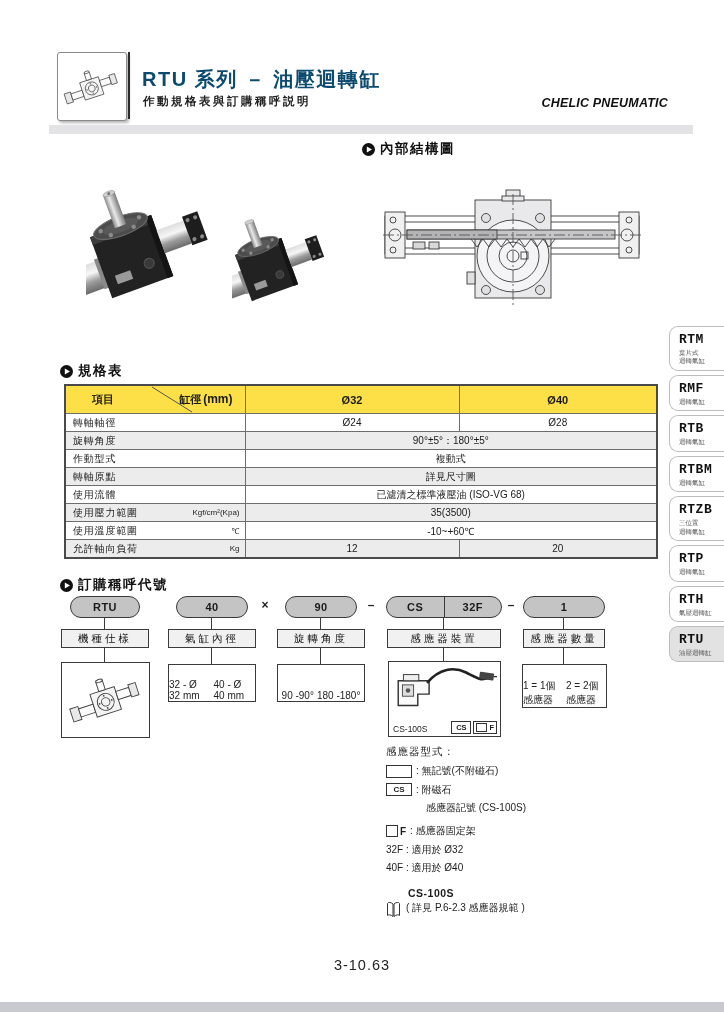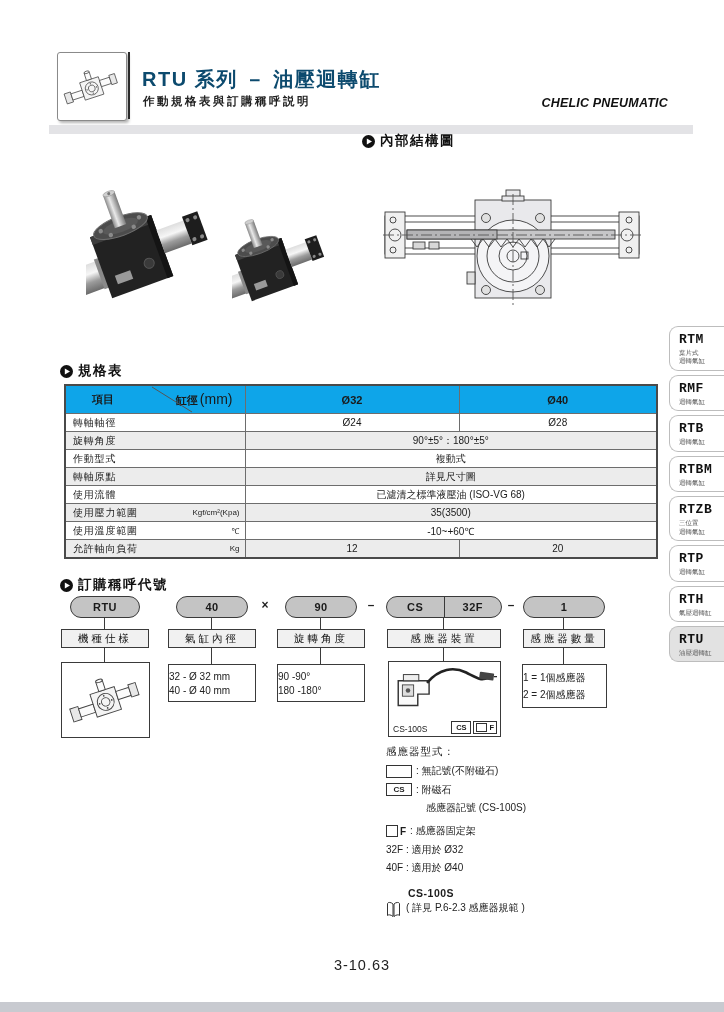--- a/index.html
+++ b/index.html
@@ -20,44 +20,44 @@
   .page-num{left:0;top:957px;width:724px;text-align:center;font-size:14.5px;letter-spacing:1px;color:#222}
 
   
   .sec-head{display:flex;align-items:center;gap:5px;font-weight:bold;font-size:13.5px;letter-spacing:1.5px;color:#111}
   .play{width:13px;height:13px;flex:0 0 auto}
 
   
   .spec{position:absolute;left:64px;top:384px;width:592px;border-collapse:collapse;table-layout:fixed;
         font-size:10px;border:2px solid #4a4a4a}
   .spec td{border:1px solid #6d6d6d;height:17px;padding:0;vertical-align:middle}
-  .spec tr.hdr td{height:27px;background:#0ea5e9;font-weight:bold;font-size:11px}
+  .spec tr.hdr td{height:27px;background:#fde047;font-weight:bold;font-size:11px}
   .spec td.v{text-align:center}
   .spec tr.alt td{background:#ececec}
   .spec td.c0{padding:0}
   .c0-in{display:flex;align-items:center;justify-content:space-between;padding:0 5px 0 7px;height:100%}
   .lab{letter-spacing:.8px}
   .unit{font-size:8px;font-weight:normal;color:#222}
   .diagcell{position:relative}
   .diagcell .c0-in{padding:0 12px 0 26px}
   .diagcell svg{position:absolute;left:0;top:0}
-  .mm{font-size:14px;font-weight:normal;margin-left:2px}
+  .mm{font-size:12px;font-weight:bold;margin-left:2px}
 
   
   .pill{position:absolute;top:596px;height:20px;background:#c4c4c4;border:1.5px solid #3a3a3a;
         border-radius:11px;display:flex;align-items:center;justify-content:center;
         font-size:11px;font-weight:bold;letter-spacing:.5px}
   .pill .half{flex:1;text-align:center}
   .pill .div{width:1px;align-self:stretch;background:#3a3a3a}
   .sep{position:absolute;width:14px;text-align:center;font-size:12px;font-weight:bold;color:#222}
   .lblbox{position:absolute;top:629px;height:17px;line-height:17px;background:#f1f1f1;border:1px solid #3a3a3a;
           text-align:center;font-size:10.5px;letter-spacing:3px;color:#111}
   .vline{position:absolute;width:1px;background:#3a3a3a}
-  .optbox{position:absolute;background:#fff;border:1px solid #3a3a3a;display:flex;flex-direction:column;
-          justify-content:center;align-items:flex-start;gap:3px;font-size:10px;color:#222}
+  .optbox{position:absolute;background:#fff;border:1px solid #3a3a3a;display:flex;flex-direction:row;
+          justify-content:center;align-items:flex-end;gap:3px;font-size:10px;color:#222}
   .imgbox{position:absolute;background:#fff;border:1px solid #3a3a3a;display:flex;align-items:center;justify-content:center}
   .sensor-box{position:absolute;left:388px;top:661px;width:111px;height:74px;background:#fff;border:1px solid #3a3a3a}
   .sensor-model{position:absolute;left:4px;bottom:2px;font-size:8.5px;color:#222}
   .sensor-tags{position:absolute;right:3px;bottom:2px;display:flex;gap:2px;align-items:center}
   .tag-cs{width:18px;height:11px;border:1px solid #333;font-size:7.5px;font-weight:bold;text-align:center;line-height:11px}
   .tag-f{height:11px;border:1px solid #333;display:flex;align-items:center;gap:2px;padding:0 2px;font-size:7.5px;font-weight:bold}
   .tag-f .sq{width:9px;height:7px;border:1px solid #333;background:#fff}
 
   
   .legend{position:absolute;left:386px;top:745px;width:280px;font-size:10px;color:#1d1d1d}
@@ -100,21 +100,21 @@
       <ellipse cx="29" cy="8" rx="4" ry="1.8"></ellipse>
     </g>
   </svg>
 </div>
 <div class="abs v-rule"></div>
 <div class="abs title">RTU 系列 － 油壓迴轉缸</div>
 <div class="abs subtitle">作動規格表與訂購稱呼説明</div>
 <div class="abs brand">CHELIC PNEUMATIC</div>
 <div class="abs gray-bar"></div>
 
-<div class="abs sec-head" style="left:362px;top:132px">
+<div class="abs sec-head" style="left:362px;top:140px">
   <svg class="play" viewBox="0 0 13 13">
     <circle cx="6.5" cy="6.5" r="6.5" fill="#111"></circle>
       <polygon points="4.8,3.4 10,6.5 4.8,9.6" fill="#fff"></polygon>
   </svg>
   <span>內部結構圖</span>
 </div>
 
 <svg class="abs" style="left:86px;top:178px" width="132" height="132" viewBox="0 0 130 130">
   <defs>
     <linearGradient id="sv" x1="0" y1="0" x2="0" y2="1">

